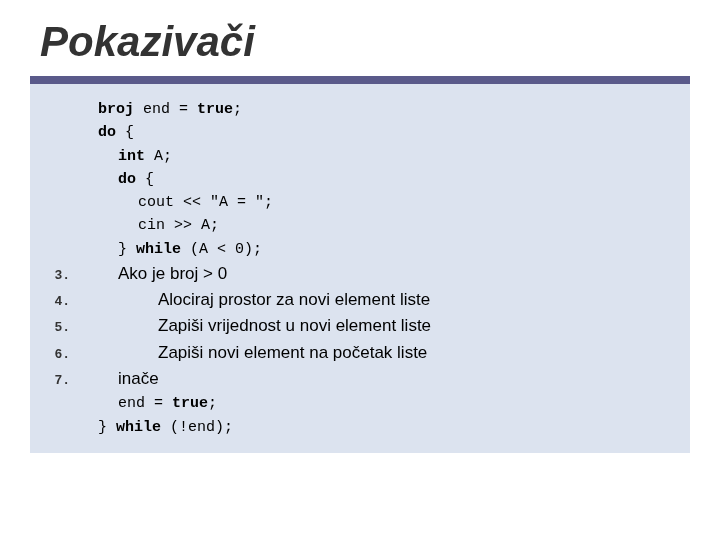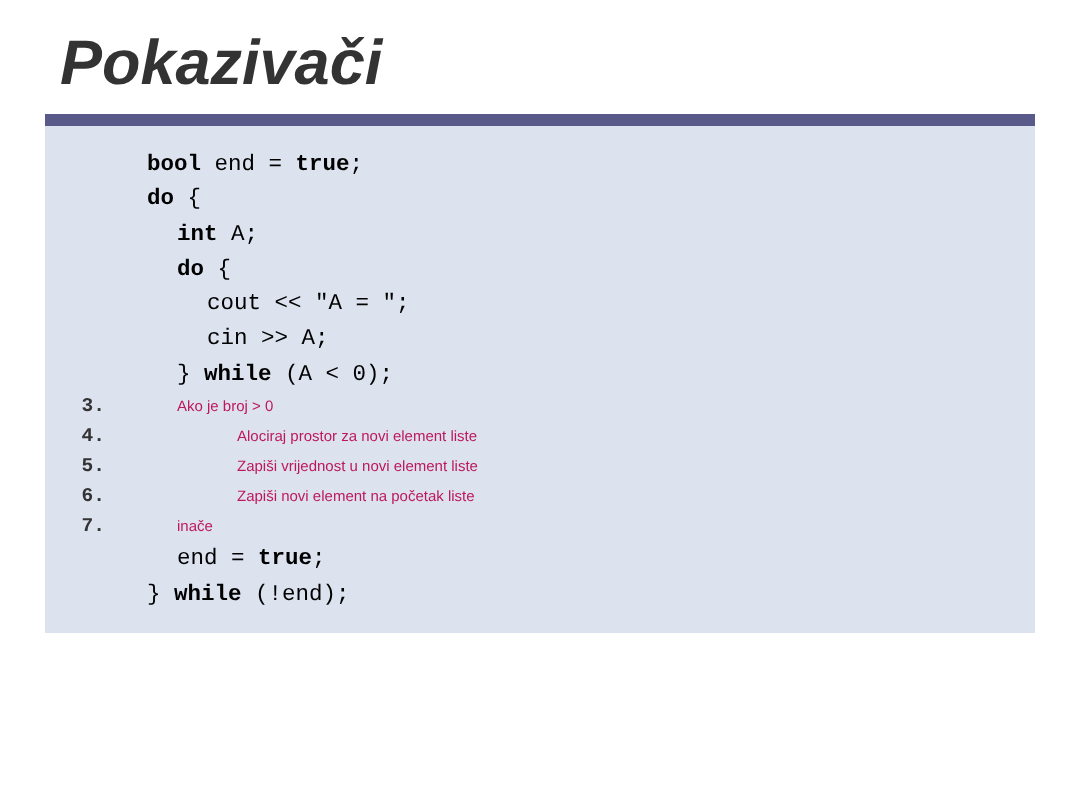--- a/index.html
+++ b/index.html
@@ -58,42 +58,42 @@
     .line-content {
       flex: 1;
     }
 
     .kw {
       font-weight: bold;
     }
 
     .normal-text {
       font-family: Arial, sans-serif;
-      font-size: 10px;
-      color: #be185d;
+      font-size: 17px;
+      color: #000000;
     }
 
     .indent1 { padding-left: 20px; }
     .indent2 { padding-left: 40px; }
     .indent3 { padding-left: 60px; }
     .indent4 { padding-left: 80px; }
   </style>
 </head>
 <body>
 
 <div class="title">Pokazivači</div>
 
 <div class="content-area">
   <div class="header-bar"></div>
   <div class="code-block">
 
     <div class="code-line">
       <span class="line-num"></span>
       <span class="line-content indent1">
-        <span class="kw">bool</span> end = <span class="kw">true</span>;
+        <span class="kw">broj</span> end = <span class="kw">true</span>;
       </span>
     </div>
 
     <div class="code-line">
       <span class="line-num"></span>
       <span class="line-content indent1">
         <span class="kw">do</span> {
       </span>
     </div>
 

